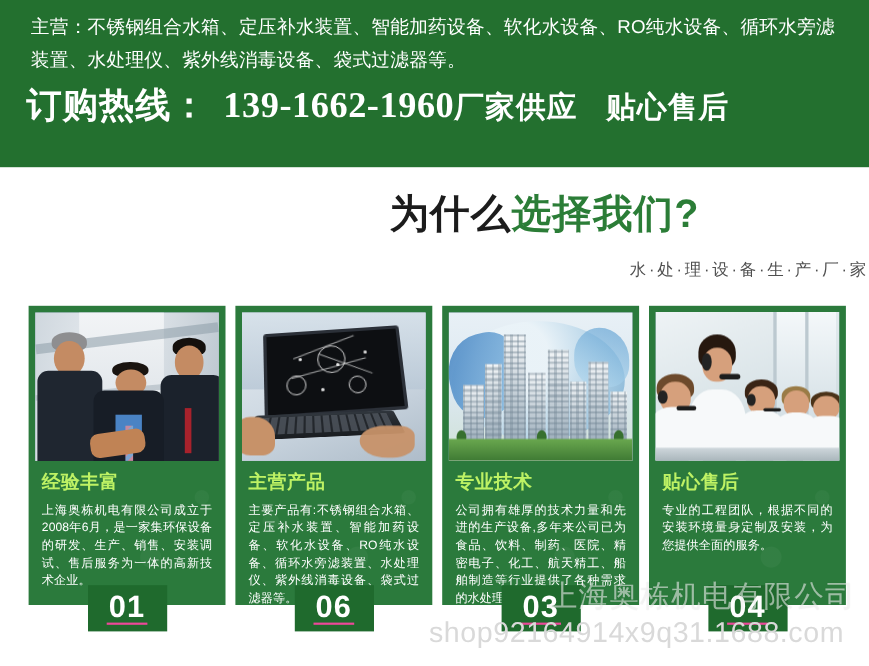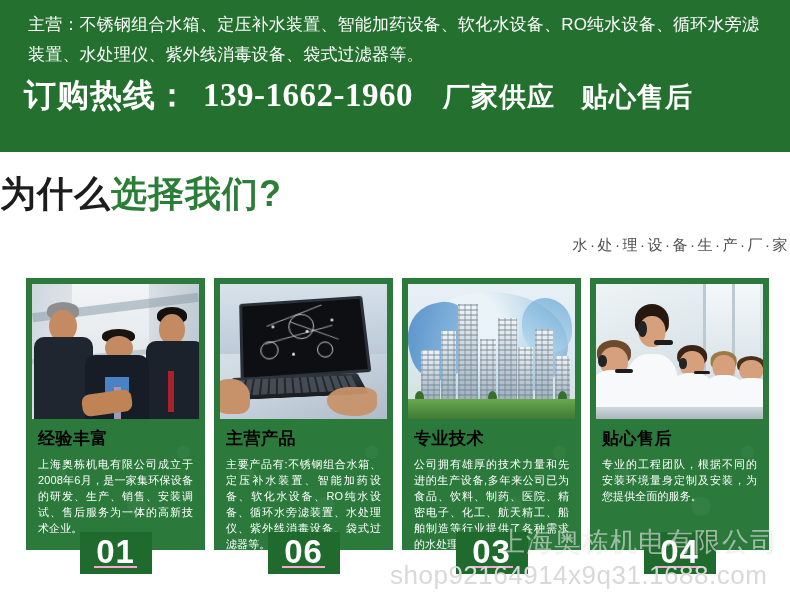--- a/index.html
+++ b/index.html
@@ -30,28 +30,27 @@
     font-size:32px; font-weight:bold; letter-spacing:1px;
     font-family:Liberation Sans, sans-serif;
   }
   .hotline-number {
     font-size:33px; font-weight:bold; letter-spacing:0.5px;
     margin-left:14px;
     font-family:"Liberation Serif","DejaVu Serif",serif;
   }
   .hotline-tag {
     font-size:27px; font-weight:bold; letter-spacing:1px;
-    margin-left:30px;
   }
   .hotline-tag.second { margin-left:26px; }
 
   
   .section-title {
     position:absolute; left:0; top:172px; width:636px;
-    text-align:left; font-size:36px; font-weight:bold;
+    text-align:right; font-size:36px; font-weight:bold;
     letter-spacing:1px; line-height:44px;
   }
   .title-dark { color:#1c1c1c; }
   .title-green { color:#2b7d37; }
   .section-sub {
     position:absolute; left:0; top:236px; width:790px;
     text-align:right; font-size:15px; color:#4f4f4f;
     letter-spacing:2.5px;
   }
 
@@ -74,37 +73,37 @@
       radial-gradient(circle at 88% 64%, rgba(255,255,255,.035) 0 6px, transparent 7px);
     pointer-events:none;
   }
   .card-photo {
     position:relative; width:167px; height:135px; overflow:hidden;
     background:#9fb4c4; z-index:1;
   }
   .card-heading {
     position:relative; z-index:2;
     margin:9px 0 0 6px; font-size:17px; font-weight:bold;
-    color:#000000; letter-spacing:0.5px; line-height:22px;
+    color:#bef264; letter-spacing:0.5px; line-height:22px;
   }
   .card-body {
     position:relative; z-index:2;
     margin:6px 6px 0 6px; font-size:11px; line-height:16px;
     color:#ffffff; letter-spacing:0.1px; text-align:justify;
   }
   .card-number {
     position:absolute; left:50%; transform:translateX(-50%);
     bottom:-24px; width:72px; height:42px;
     background:#1f6a2d; z-index:5;
     display:flex; align-items:center; justify-content:center;
   }
   .card-number span {
-    font-size:33px; font-weight:bold; color:#ffffff;
+    font-size:28px; font-weight:bold; color:#ffffff;
     letter-spacing:1px; line-height:26px;
-    border-bottom:2px solid #f9a8d4; padding:0 2px 1px 2px;
+    border-bottom:2px solid #ec4899; padding:0 2px 1px 2px;
   }
 
   
   .ph { position:absolute; left:0; top:0; width:100%; height:100%; }
 
   
   .p1-bg { background:linear-gradient(100deg,#cfd7de 0%,#e9edf1 42%,#b9c4cd 100%); }
   .p1-wall { position:absolute; left:24%; top:0; width:46%; height:100%;
     background:linear-gradient(180deg,#f2f4f6,#d6dde3); }
   .p1-beam { position:absolute; left:0; top:14%; width:100%; height:7%;

